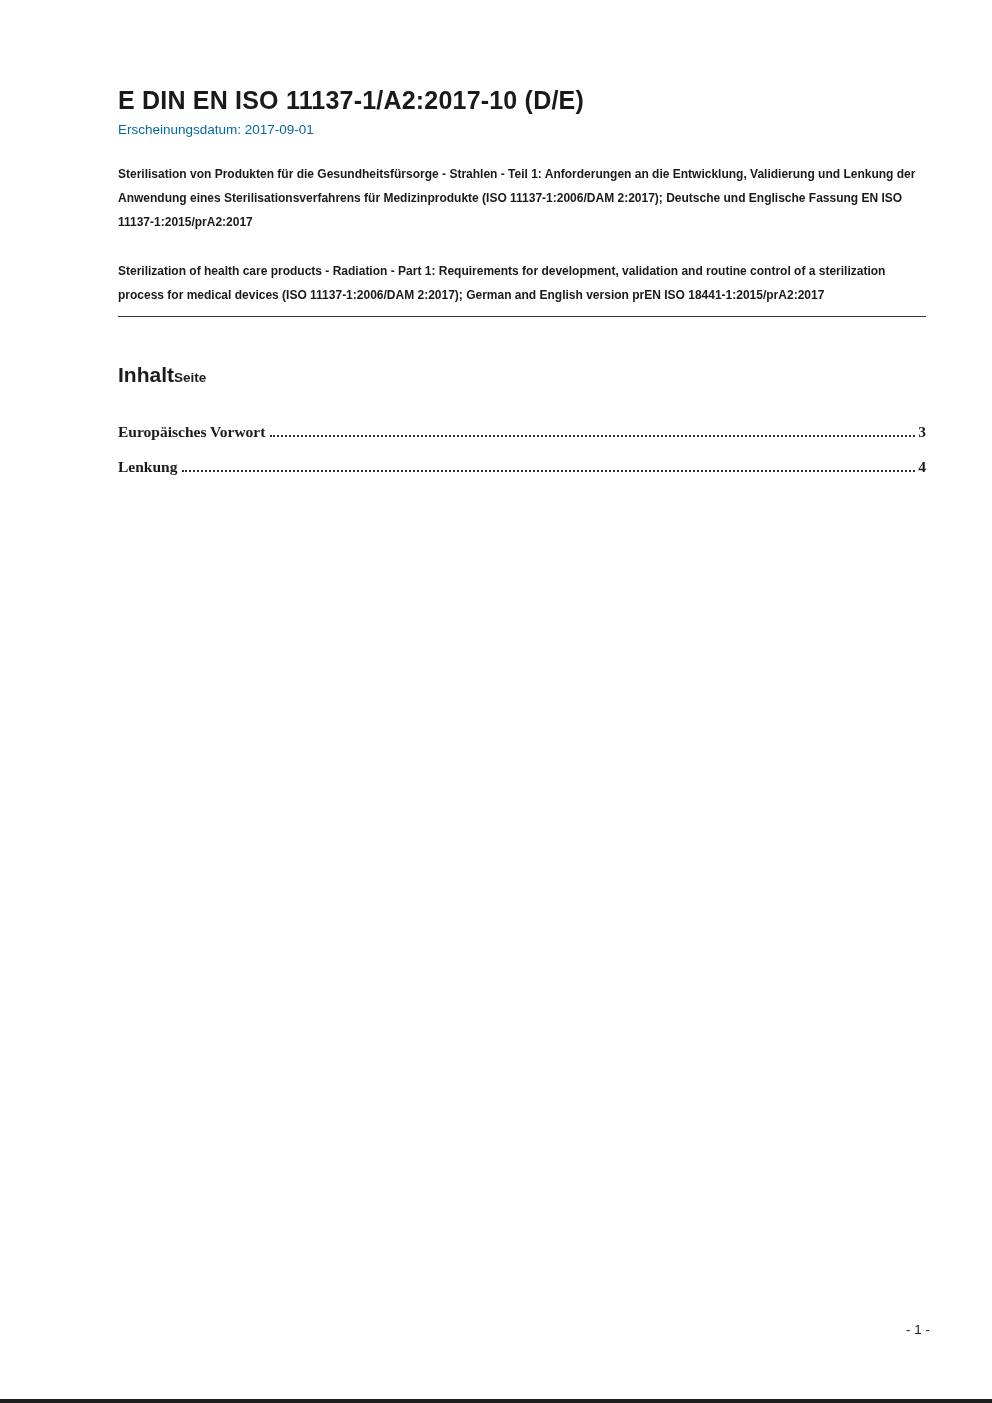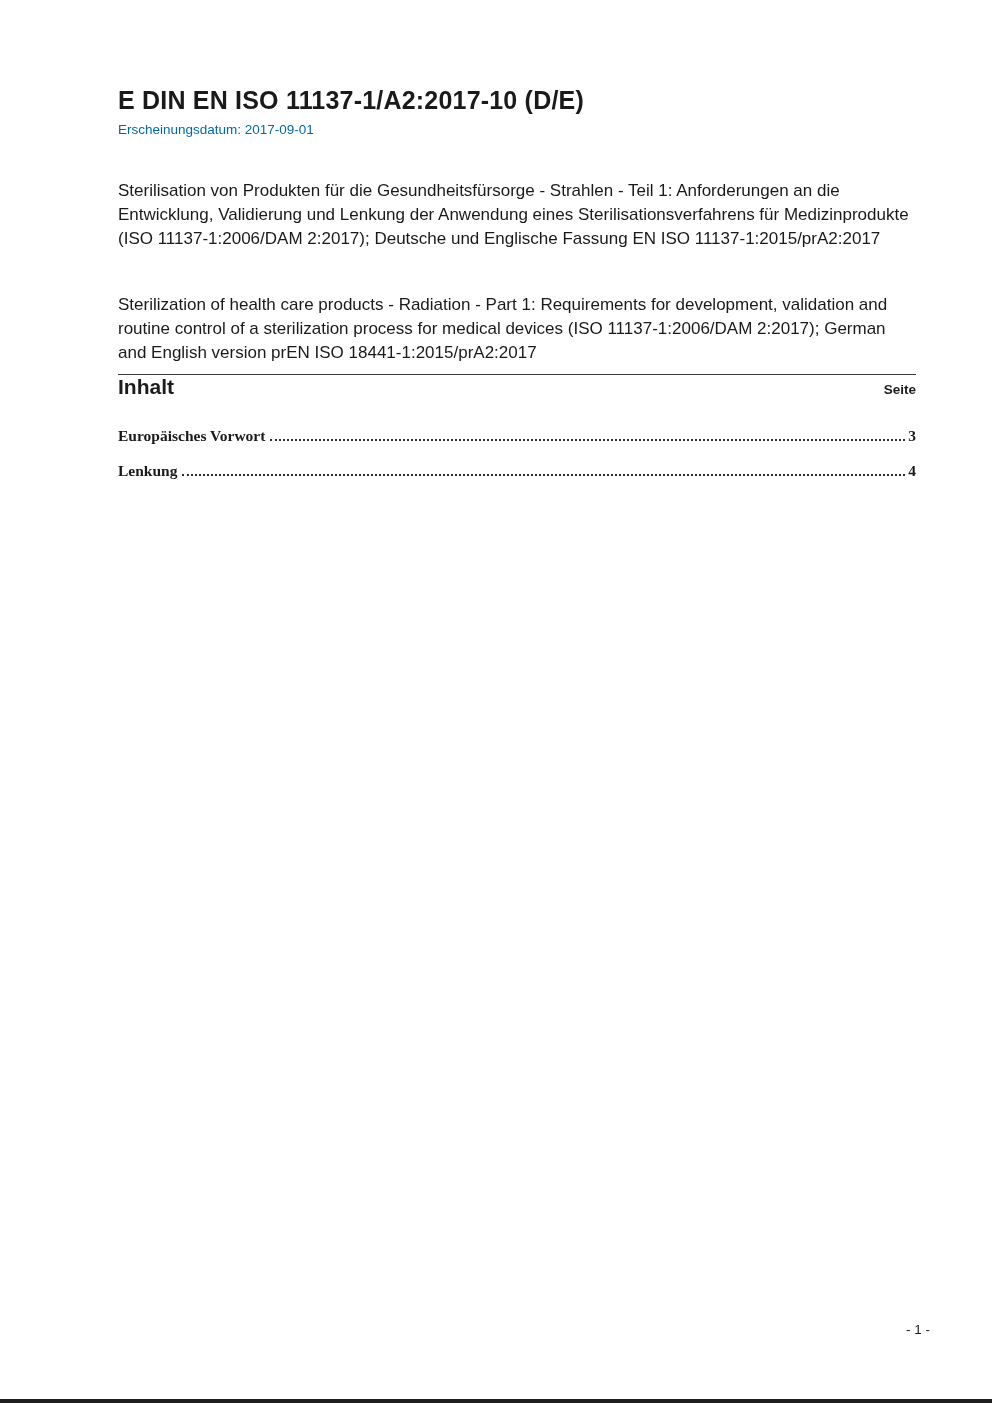--- a/index.html
+++ b/index.html
@@ -14,62 +14,62 @@
   }
   .page {
     position: absolute;
     inset: 0;
     background: #ffffff;
     border-bottom: 4px solid #1f1f1f;
   }
   .content {
     position: absolute;
     left: 118px;
-    right: 76px;
+    right: 66px;
     top: 86px;
   }
   .doc-title {
     font-size: 25px;
     font-weight: bold;
     color: #1a1a1a;
     letter-spacing: 0.2px;
   }
   .pub-date {
     font-size: 13.5px;
     margin-top: 7px;
     color: #0369a1;
   }
   .para {
-    font-size: 17px;
-    font-weight: normal;
+    font-size: 12px;
+    font-weight: bold;
     line-height: 24px;
-    margin-top: 42px;
+    margin-top: 25px;
     color: #1a1a1a;
   }
   .rule {
     border: none;
     border-top: 1.5px solid #3a3a3a;
     margin-top: 9px;
   }
   .toc-header {
     display: flex;
-    justify-content: space-between;
     align-items: flex-end;
+    margin-top: 46px;
   }
   .toc-heading {
     font-size: 21px;
     font-weight: bold;
   }
   .seite-label {
     font-size: 13.5px;
     font-weight: bold;
     padding-bottom: 2px;
   }
   .toc-entries {
-    margin-top: 28px;
+    margin-top: 36px;
     font-family: "Liberation Serif", serif;
   }
   .toc-row {
     display: flex;
     align-items: baseline;
     font-size: 15.5px;
     font-weight: bold;
     margin-top: 17px;
     color: #1a1a1a;
   }

